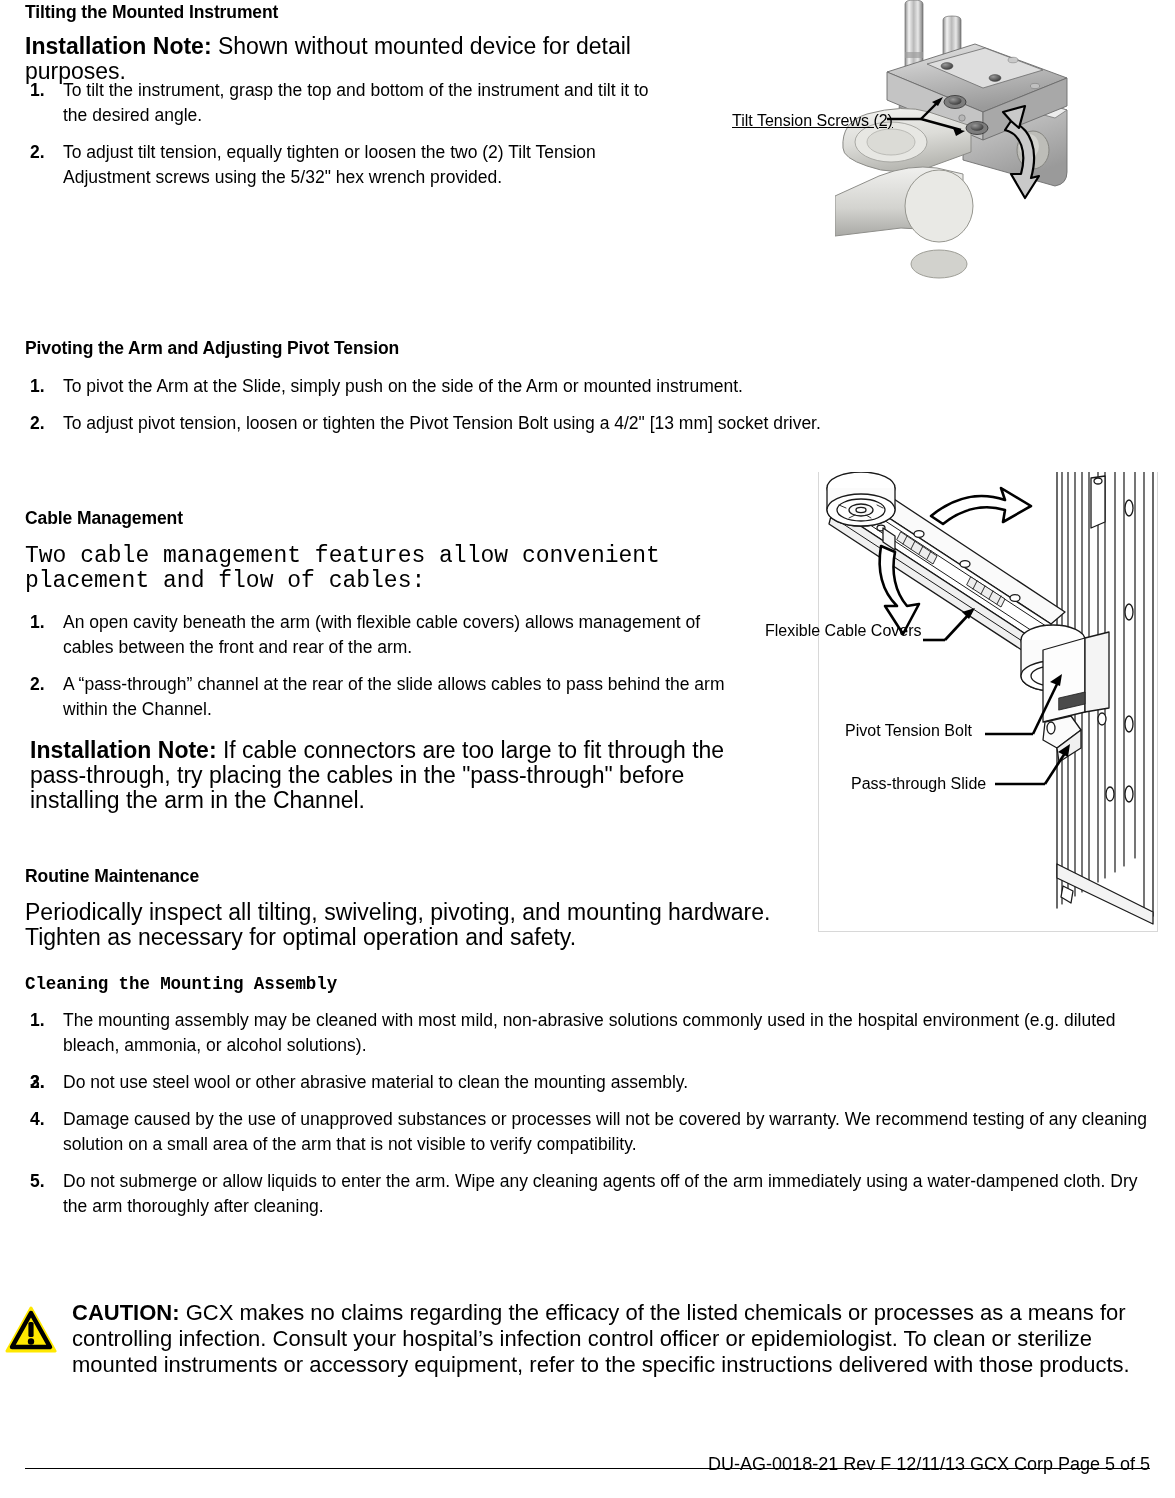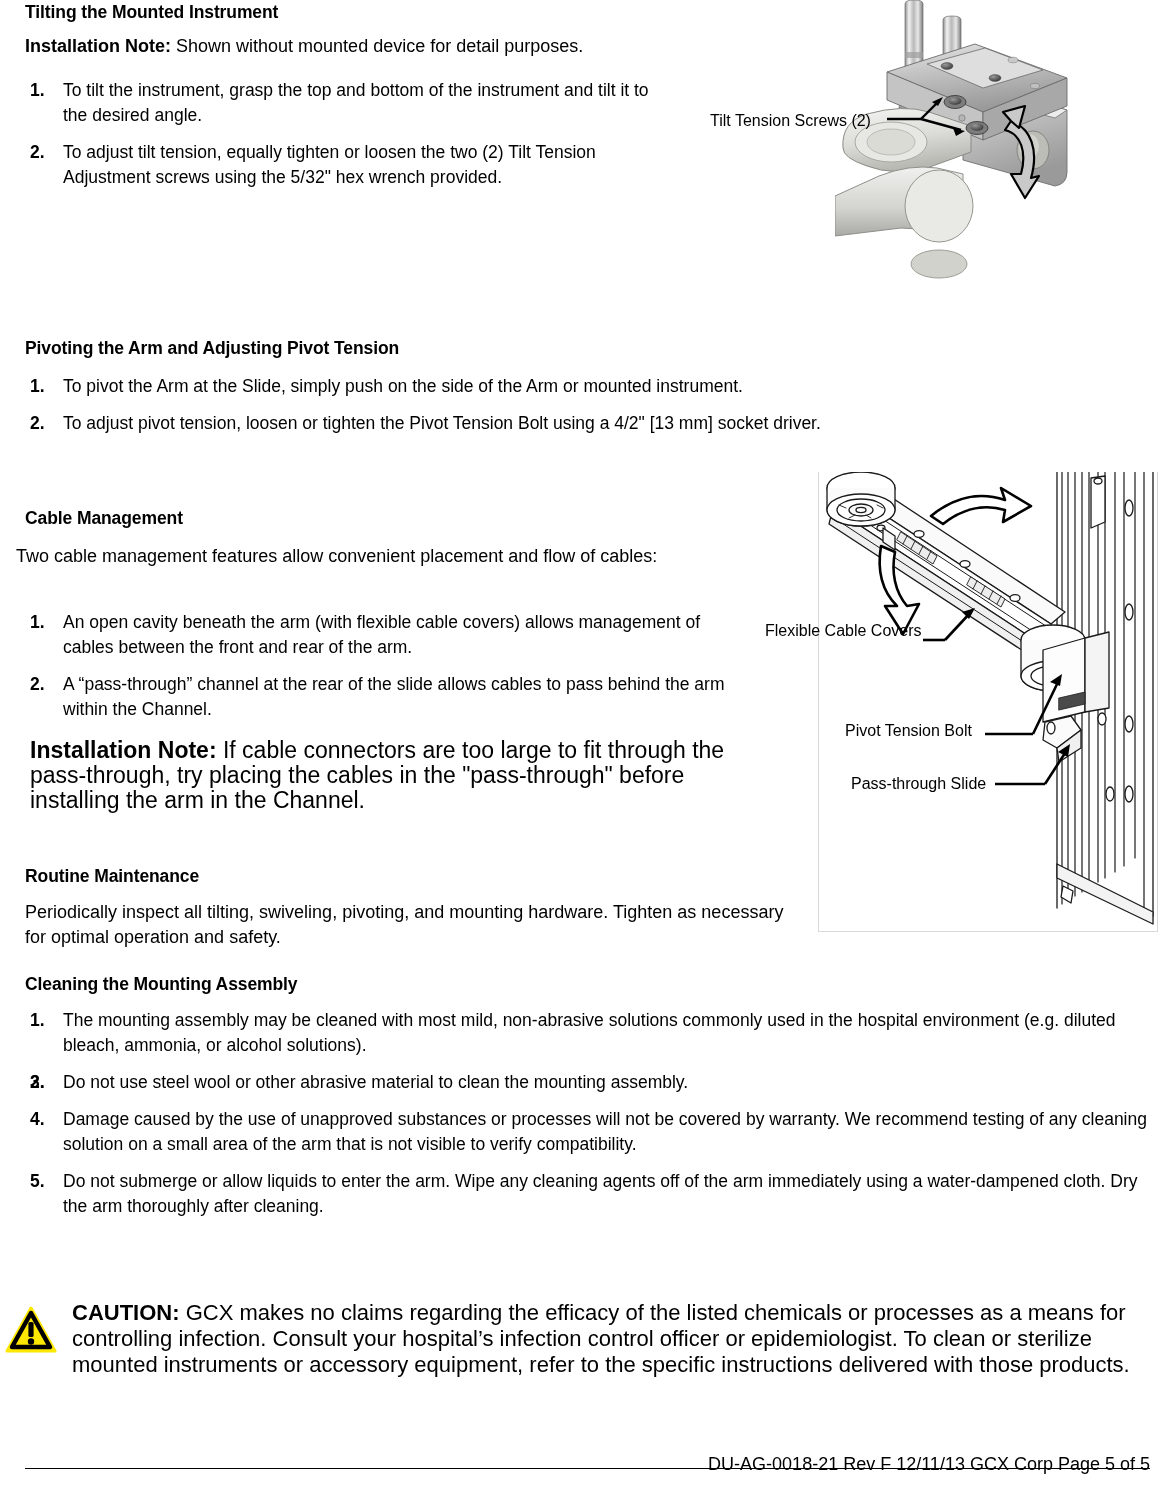--- a/index.html
+++ b/index.html
@@ -22,21 +22,21 @@
   
   .h3 {
     position: absolute;
     font-size: 17.5px;
     font-weight: bold;
     letter-spacing: -0.1px;
     white-space: nowrap;
   }
   .para {
     position: absolute;
-    font-size: 18px;
+    font-size: 23px;
     line-height: 25px;
   }
   .note-lead { font-weight: bold; }
 
   .olist { position: absolute; }
   .oitem {
     position: relative;
     font-size: 17.5px;
     line-height: 25px;
     padding-left: 33px;
@@ -232,38 +232,38 @@
       <g stroke="#000000" stroke-width="2.4" fill="none">
         <line x1="52" y1="119" x2="86" y2="119"></line>
         <line x1="86" y1="119" x2="105" y2="100"></line>
         <line x1="86" y1="119" x2="126" y2="130"></line>
       </g>
       <polygon points="108,97 97,102 103,106" fill="#000000"></polygon>
       <polygon points="130,131 118,128 121,136" fill="#000000"></polygon>
     </svg>
   </div>
 
-  <div class="callout" style="left:710px; top:112px;">Tilt Tension Screws (2)</div>
+  <div class="callout" style="left:732px; top:112px;text-decoration:underline;">Tilt Tension Screws (2)</div>
 
   <div class="h3" style="left:25px; top:338px;">Pivoting the Arm and Adjusting Pivot Tension</div>
 
   <div class="olist" style="left:30px; top:374px; width:1000px;">
     <div class="oitem">
       <span class="onum">1.</span>
       <span>To pivot the Arm at the Slide, simply push on the side of the Arm or mounted instrument.</span>
     </div>
     <div class="oitem">
       <span class="onum">2.</span>
       <span>To adjust pivot tension, loosen or tighten the Pivot Tension Bolt using a 4/2" [13 mm] socket driver.</span>
     </div>
   </div>
 
   <div class="h3" style="left:25px; top:508px;">Cable Management</div>
 
-  <div class="para" style="left:16px; top:544px; width:690px;">Two cable management features allow convenient placement and flow of cables:</div>
+  <div class="para" style="left:25px; top:544px; width:690px;font-family:Liberation Mono, monospace;">Two cable management features allow convenient placement and flow of cables:</div>
 
   <div class="olist" style="left:30px; top:610px; width:715px;">
     <div class="oitem">
       <span class="onum">1.</span>
       <span>An open cavity beneath the arm (with flexible cable covers) allows management of cables between the front and rear of the arm.</span>
     </div>
     <div class="oitem">
       <span class="onum">2.</span>
       <span>A “pass-through” channel at the rear of the slide allows cables to pass behind the arm within the Channel.</span>
     </div>
@@ -405,21 +405,21 @@
   <div class="callout" style="left:765px; top:622px;">Flexible Cable Covers</div>
 
   <div class="callout" style="left:845px; top:722px;">Pivot Tension Bolt</div>
 
   <div class="callout" style="left:851px; top:775px;">Pass-through Slide</div>
 
   <div class="h3" style="left:25px; top:866px;">Routine Maintenance</div>
 
   <div class="para" style="left:25px; top:900px; width:780px;">Periodically inspect all tilting, swiveling, pivoting, and mounting hardware. Tighten as necessary for optimal operation and safety.</div>
 
-  <div class="h3" style="left:25px; top:974px;">Cleaning the Mounting Assembly</div>
+  <div class="h3" style="left:25px; top:974px;font-family:Liberation Mono, monospace;">Cleaning the Mounting Assembly</div>
 
   <div class="olist" style="left:30px; top:1008px; width:1120px;">
     <div class="oitem">
       <span class="onum">1.</span>
       <span>The mounting assembly may be cleaned with most mild, non-abrasive solutions commonly used in the hospital environment (e.g. diluted bleach, ammonia, or alcohol solutions).</span>
     </div>
     <div class="oitem">
       <span class="onum">2.</span>
     </div>
     <div class="oitem">

